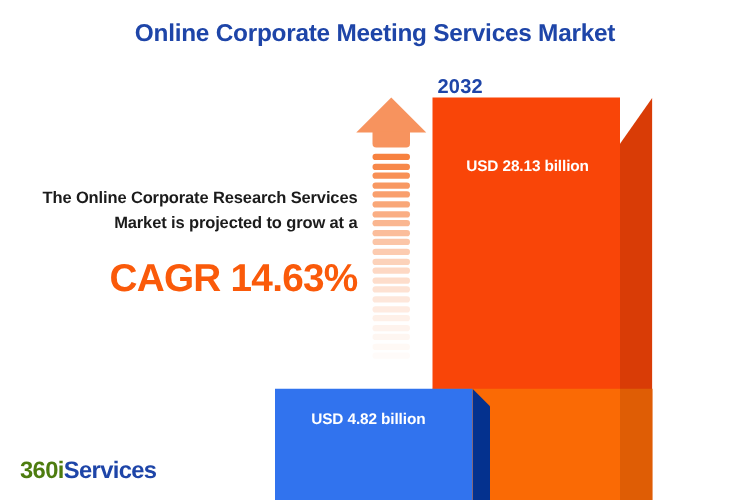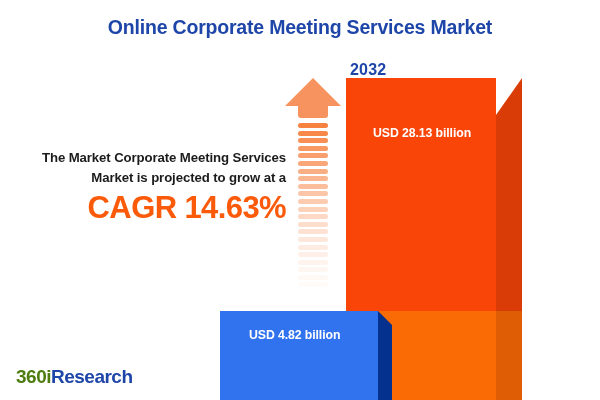--- a/index.html
+++ b/index.html
@@ -45,21 +45,21 @@
     text-align: right;
   }
   #statement-text {
     font-size: 13.2px;
     font-weight: bold;
     color: #1b1b1b;
     line-height: 1.48;
     letter-spacing: -0.1px;
   }
   #cagr-value {
-    margin-top: 4px;
+    margin-top: 19px;
     font-size: 31px;
     font-weight: bold;
     color: #fa5a0a;
     letter-spacing: -0.6px;
     line-height: 1.12;
   }
 
   
   #logo {
     position: absolute;
@@ -199,21 +199,21 @@
   #bar-2024-value { left: 249px; top: 328px; }
 </style>
 </head>
 <body>
 
 <div id="canvas">
 
   <div id="chart-title">Online Corporate Meeting Services Market</div>
 
   <div id="statement-block">
-    <div id="statement-text">The Market Corporate Meeting Services Market is projected to grow at a</div>
+    <div id="statement-text">The Online Corporate Research Services Market is projected to grow at a</div>
     <div id="cagr-value">CAGR 14.63%</div>
   </div>
 
   <div id="growth-arrow">
     <div id="arrow-head">
       <div class="tri"></div>
       <div class="neck"></div>
     </div>
     <div id="arrow-bars">
         <div class="arrow-bar" style="opacity: 1;"></div>
@@ -247,16 +247,16 @@
   <div id="bar-2032-overlap"></div>
   <div id="bar-2032-side-overlap"></div>
   <div class="bar-value-label" id="bar-2032-value">USD 28.13 billion</div>
 
   <div class="bar-year-label" id="bar-2024-year">2024</div>
   <div id="bar-2024-front"></div>
   <div id="bar-2024-side"></div>
   <div class="bar-value-label" id="bar-2024-value">USD 4.82 billion</div>
 
   <div id="logo">
-    <span class="logo-360i">360i</span><span class="logo-research">Research</span>
+    <span class="logo-360i">360i</span><span class="logo-research">Services</span>
   </div>
 
 </div>
 
 </body></html>

